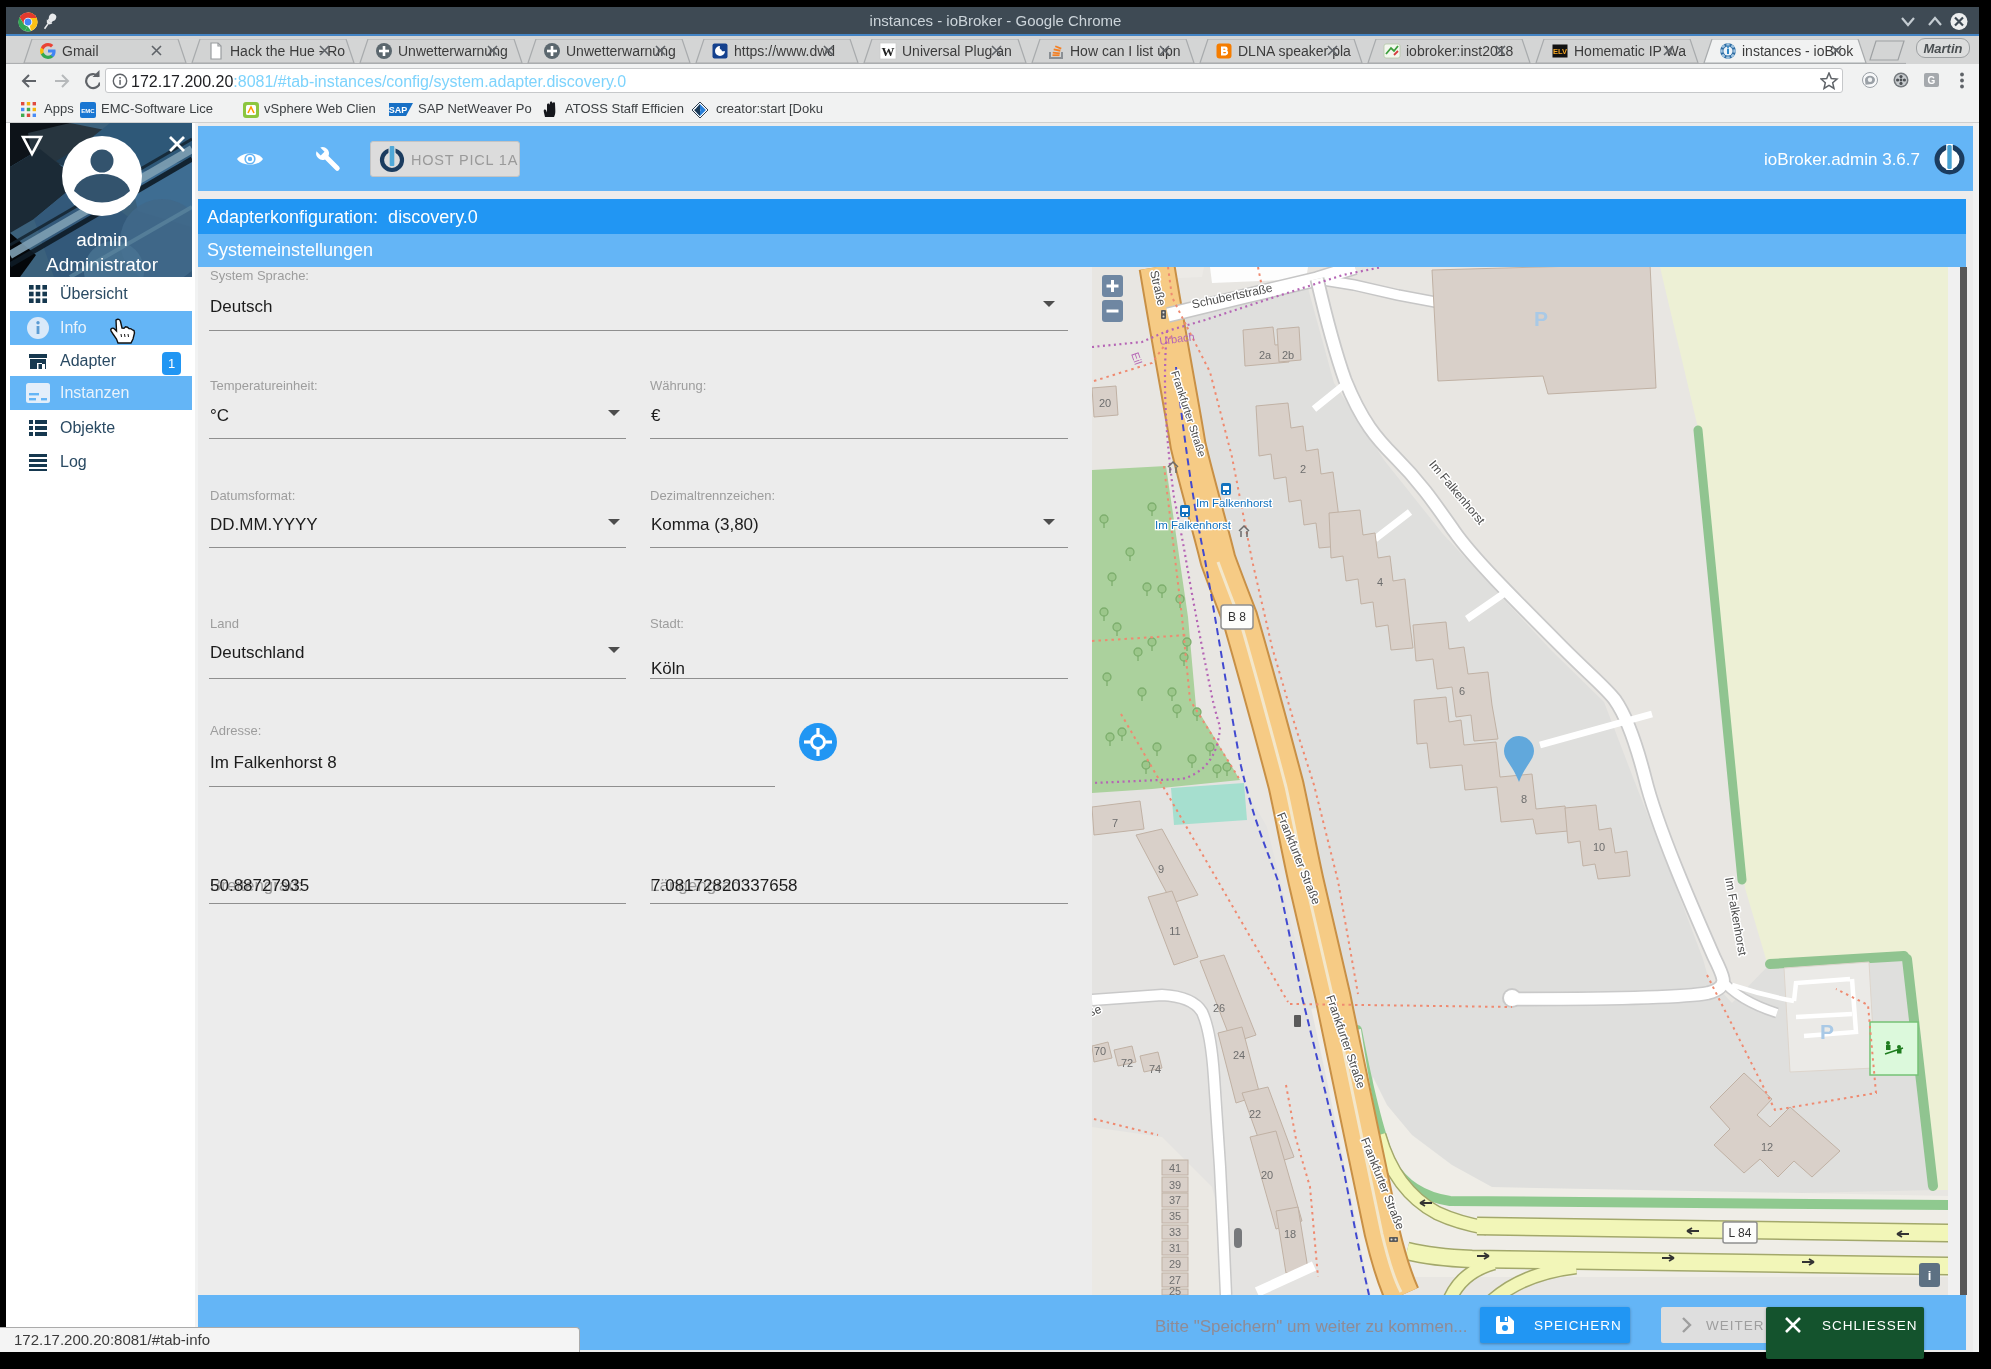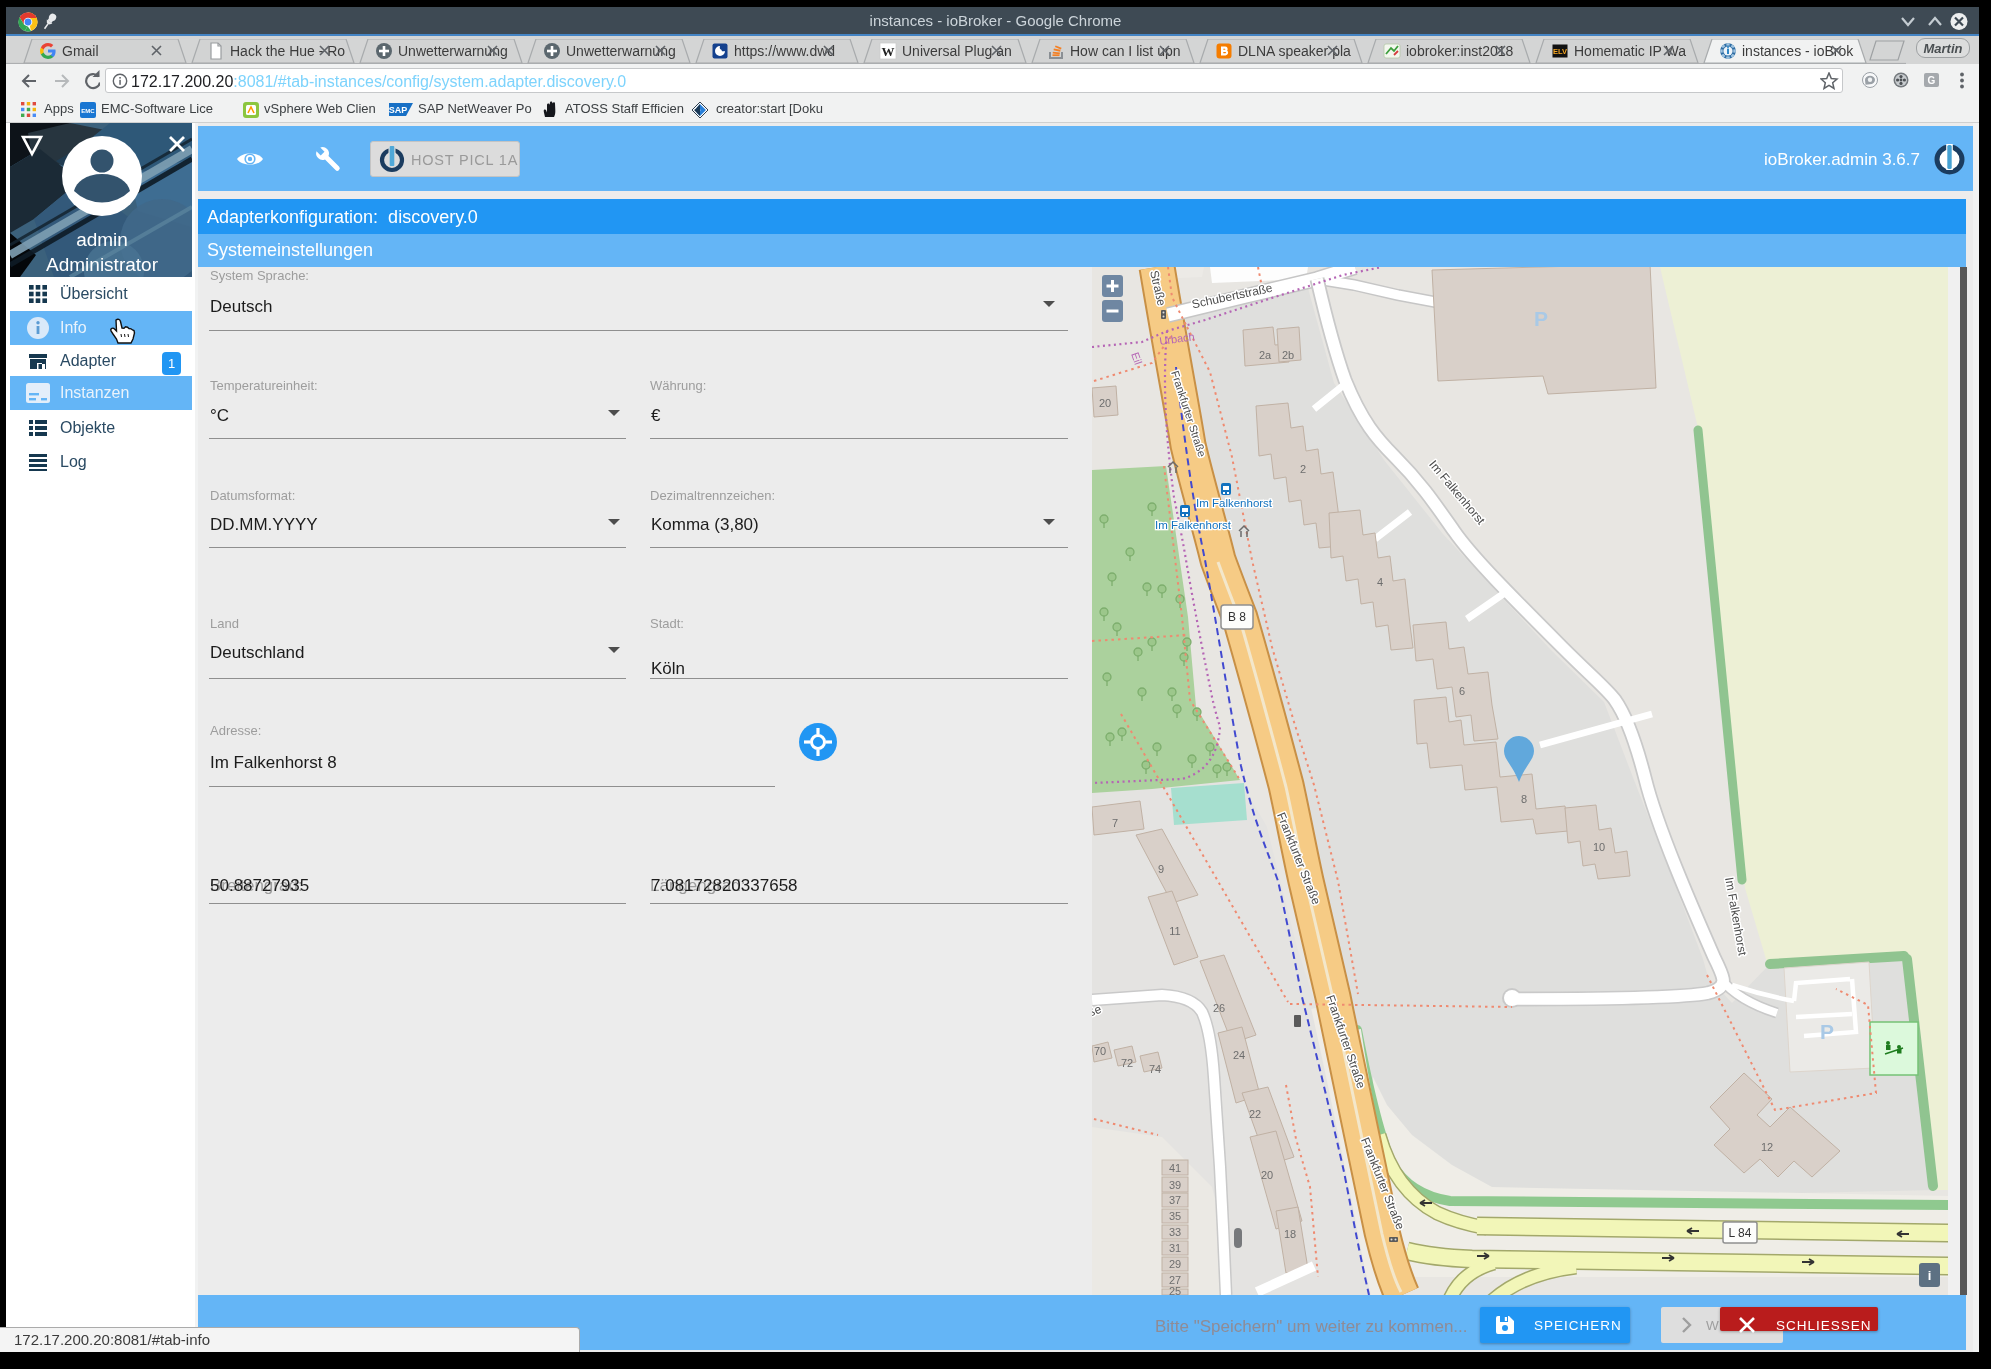--- a/index.html
+++ b/index.html
@@ -805,19 +805,19 @@
       <circle cx="9" cy="12" r="3" fill="#2196f3"></circle>
     </svg>
  <span style="position:absolute;left:54px;top:11px;">SPEICHERN</span>
 </div>
 <div class="abs fbtn" style="left:1661px;top:1307px;width:122px;height:36px;background:#dedede;color:#9e9e9e;">
  <svg style="position:absolute;left:16px;top:9px;" width="18" height="18" viewBox="0 0 18 18">
       <path d="M6 2 L13 9 L6 16" fill="none" stroke="#9e9e9e" stroke-width="2.4"></path>
     </svg>
  <span style="position:absolute;left:45px;top:11px;">WEITER</span>
 </div>
-<div class="abs fbtn" style="left:1720px;top:1307px;width:158px;height:24px;background:#b91c1c;box-shadow:0 1px 3px rgba(0,0,0,0.3);">
+<div class="abs fbtn" style="left:1766px;top:1307px;width:158px;height:52px;background:#14532d;box-shadow:0 1px 3px rgba(0,0,0,0.3);">
  <svg style="position:absolute;left:18px;top:9px;" width="18" height="18" viewBox="0 0 18 18">
       <path d="M2 2 L16 16 M16 2 L2 16" stroke="#fff" stroke-width="2.6"></path>
     </svg>
  <span style="position:absolute;left:56px;top:11px;">SCHLIESSEN</span>
 </div>
 <div class="abs" id="statusbub">172.17.200.20:8081/#tab-info</div>
 
 </body></html>

